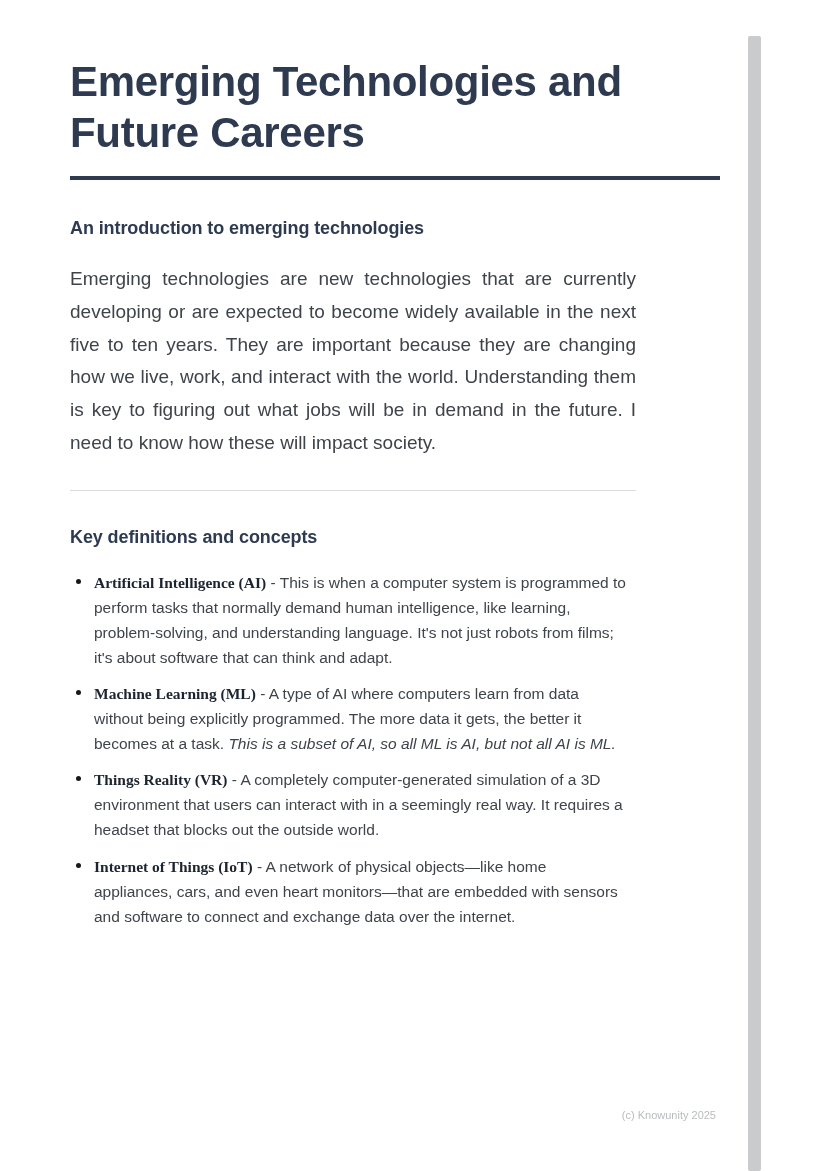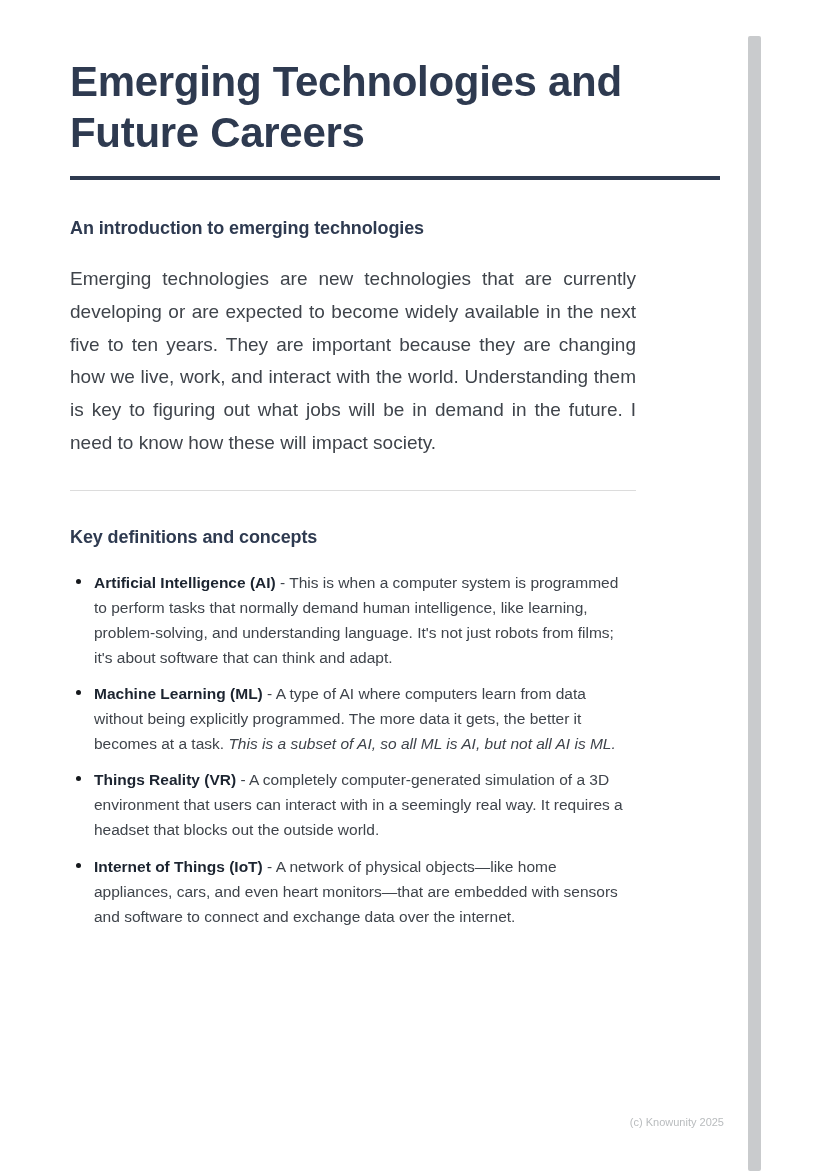--- a/index.html
+++ b/index.html
@@ -7,21 +7,20 @@
       padding: 0;
       background: #ffffff;
       font-family: "Liberation Sans", sans-serif;
     }
     .page {
       position: relative;
       width: 772px;
       height: 1171px;
       background: #ffffff;
       overflow: hidden;
-      padding-left: 8px;
     }
     .content {
       position: absolute;
       left: 70px;
       top: 56px;
       width: 660px;
     }
     h1.doc-title {
       margin: 0;
       max-width: 660px;
@@ -81,37 +80,38 @@
       left: 6px;
       top: 9px;
       width: 5px;
       height: 5px;
       border-radius: 50%;
       background: #15181c;
     }
     ul.defs-list li strong {
       color: #1c2430;
       font-weight: 700;
+      font-family: Liberation Serif, serif;
     }
     ul.defs-list li em {
       text-align: right;
     }
     .scrollbar {
       position: absolute;
       left: 748px;
       top: 36px;
       width: 13px;
       height: 1135px;
       background: #c9cbcd;
       border-radius: 2px;
     }
     .footer-credit {
       position: absolute;
       right: 56px;
-      bottom: 43px;
+      bottom: 50px;
       font-size: 11px;
       color: #b9bcbe;
       z-index: 2;
     }
   </style>
 </head>
 <body>
 
 <div class="page">
   <div class="content">

